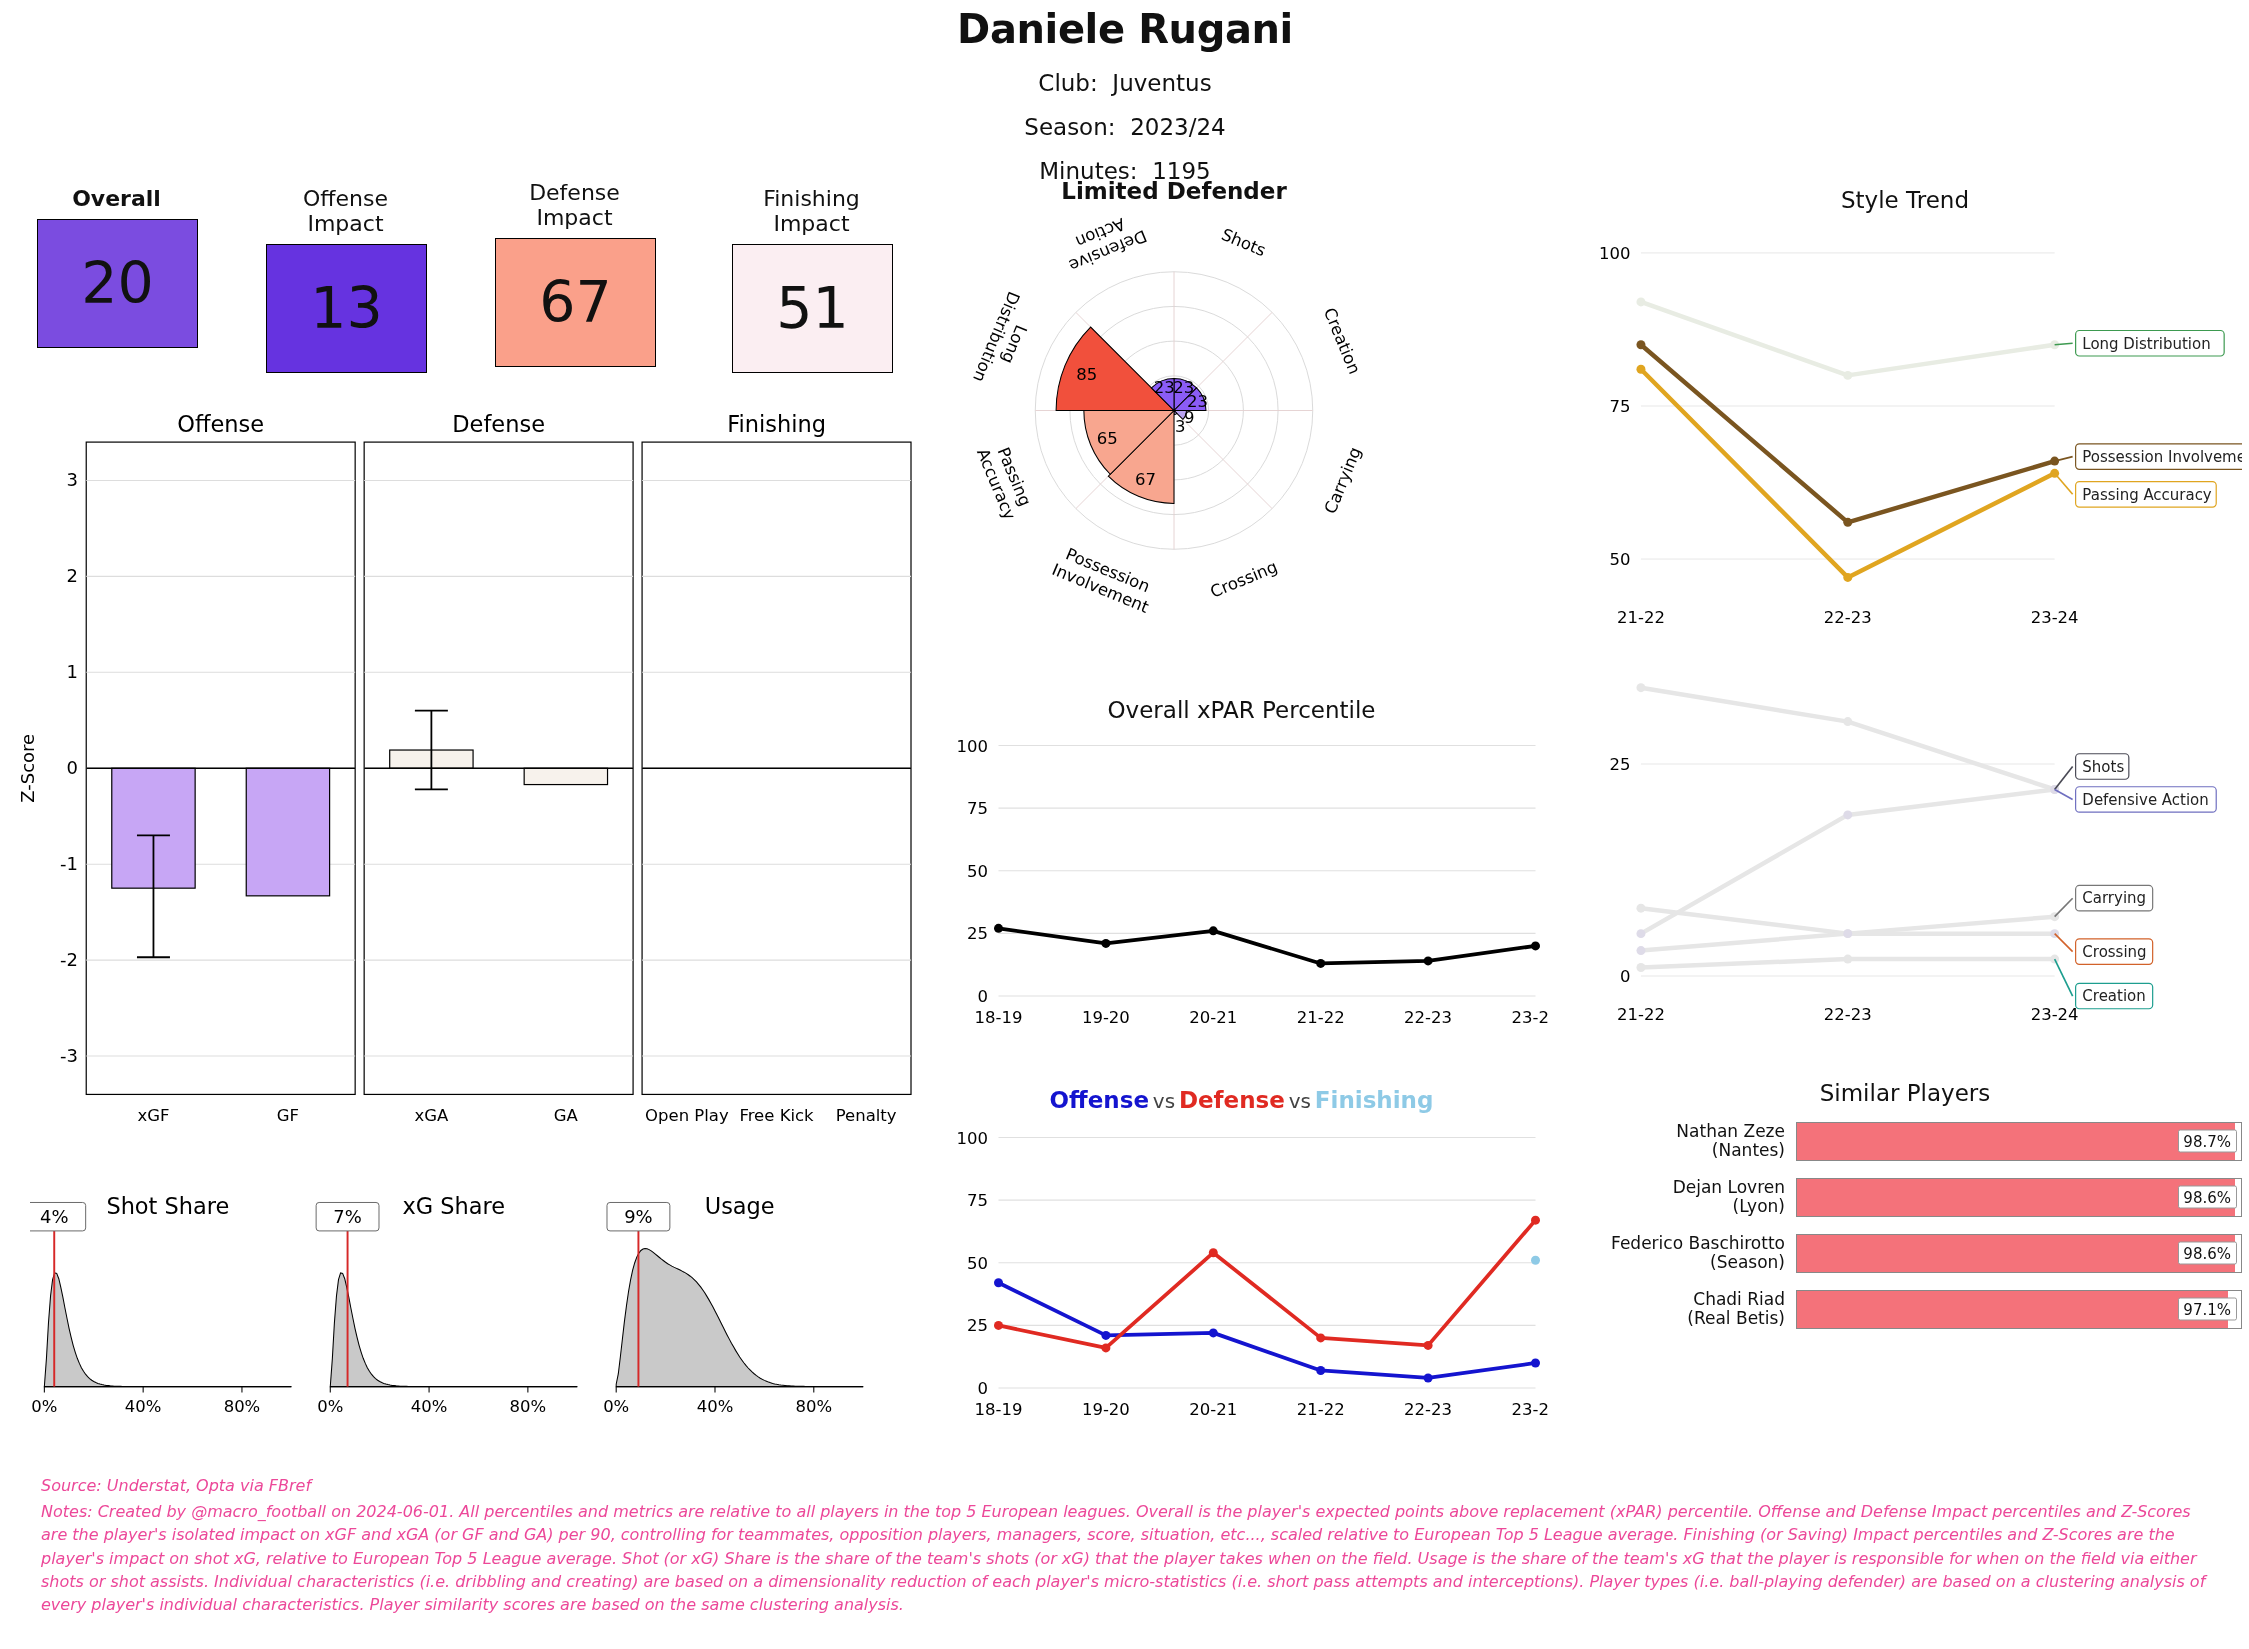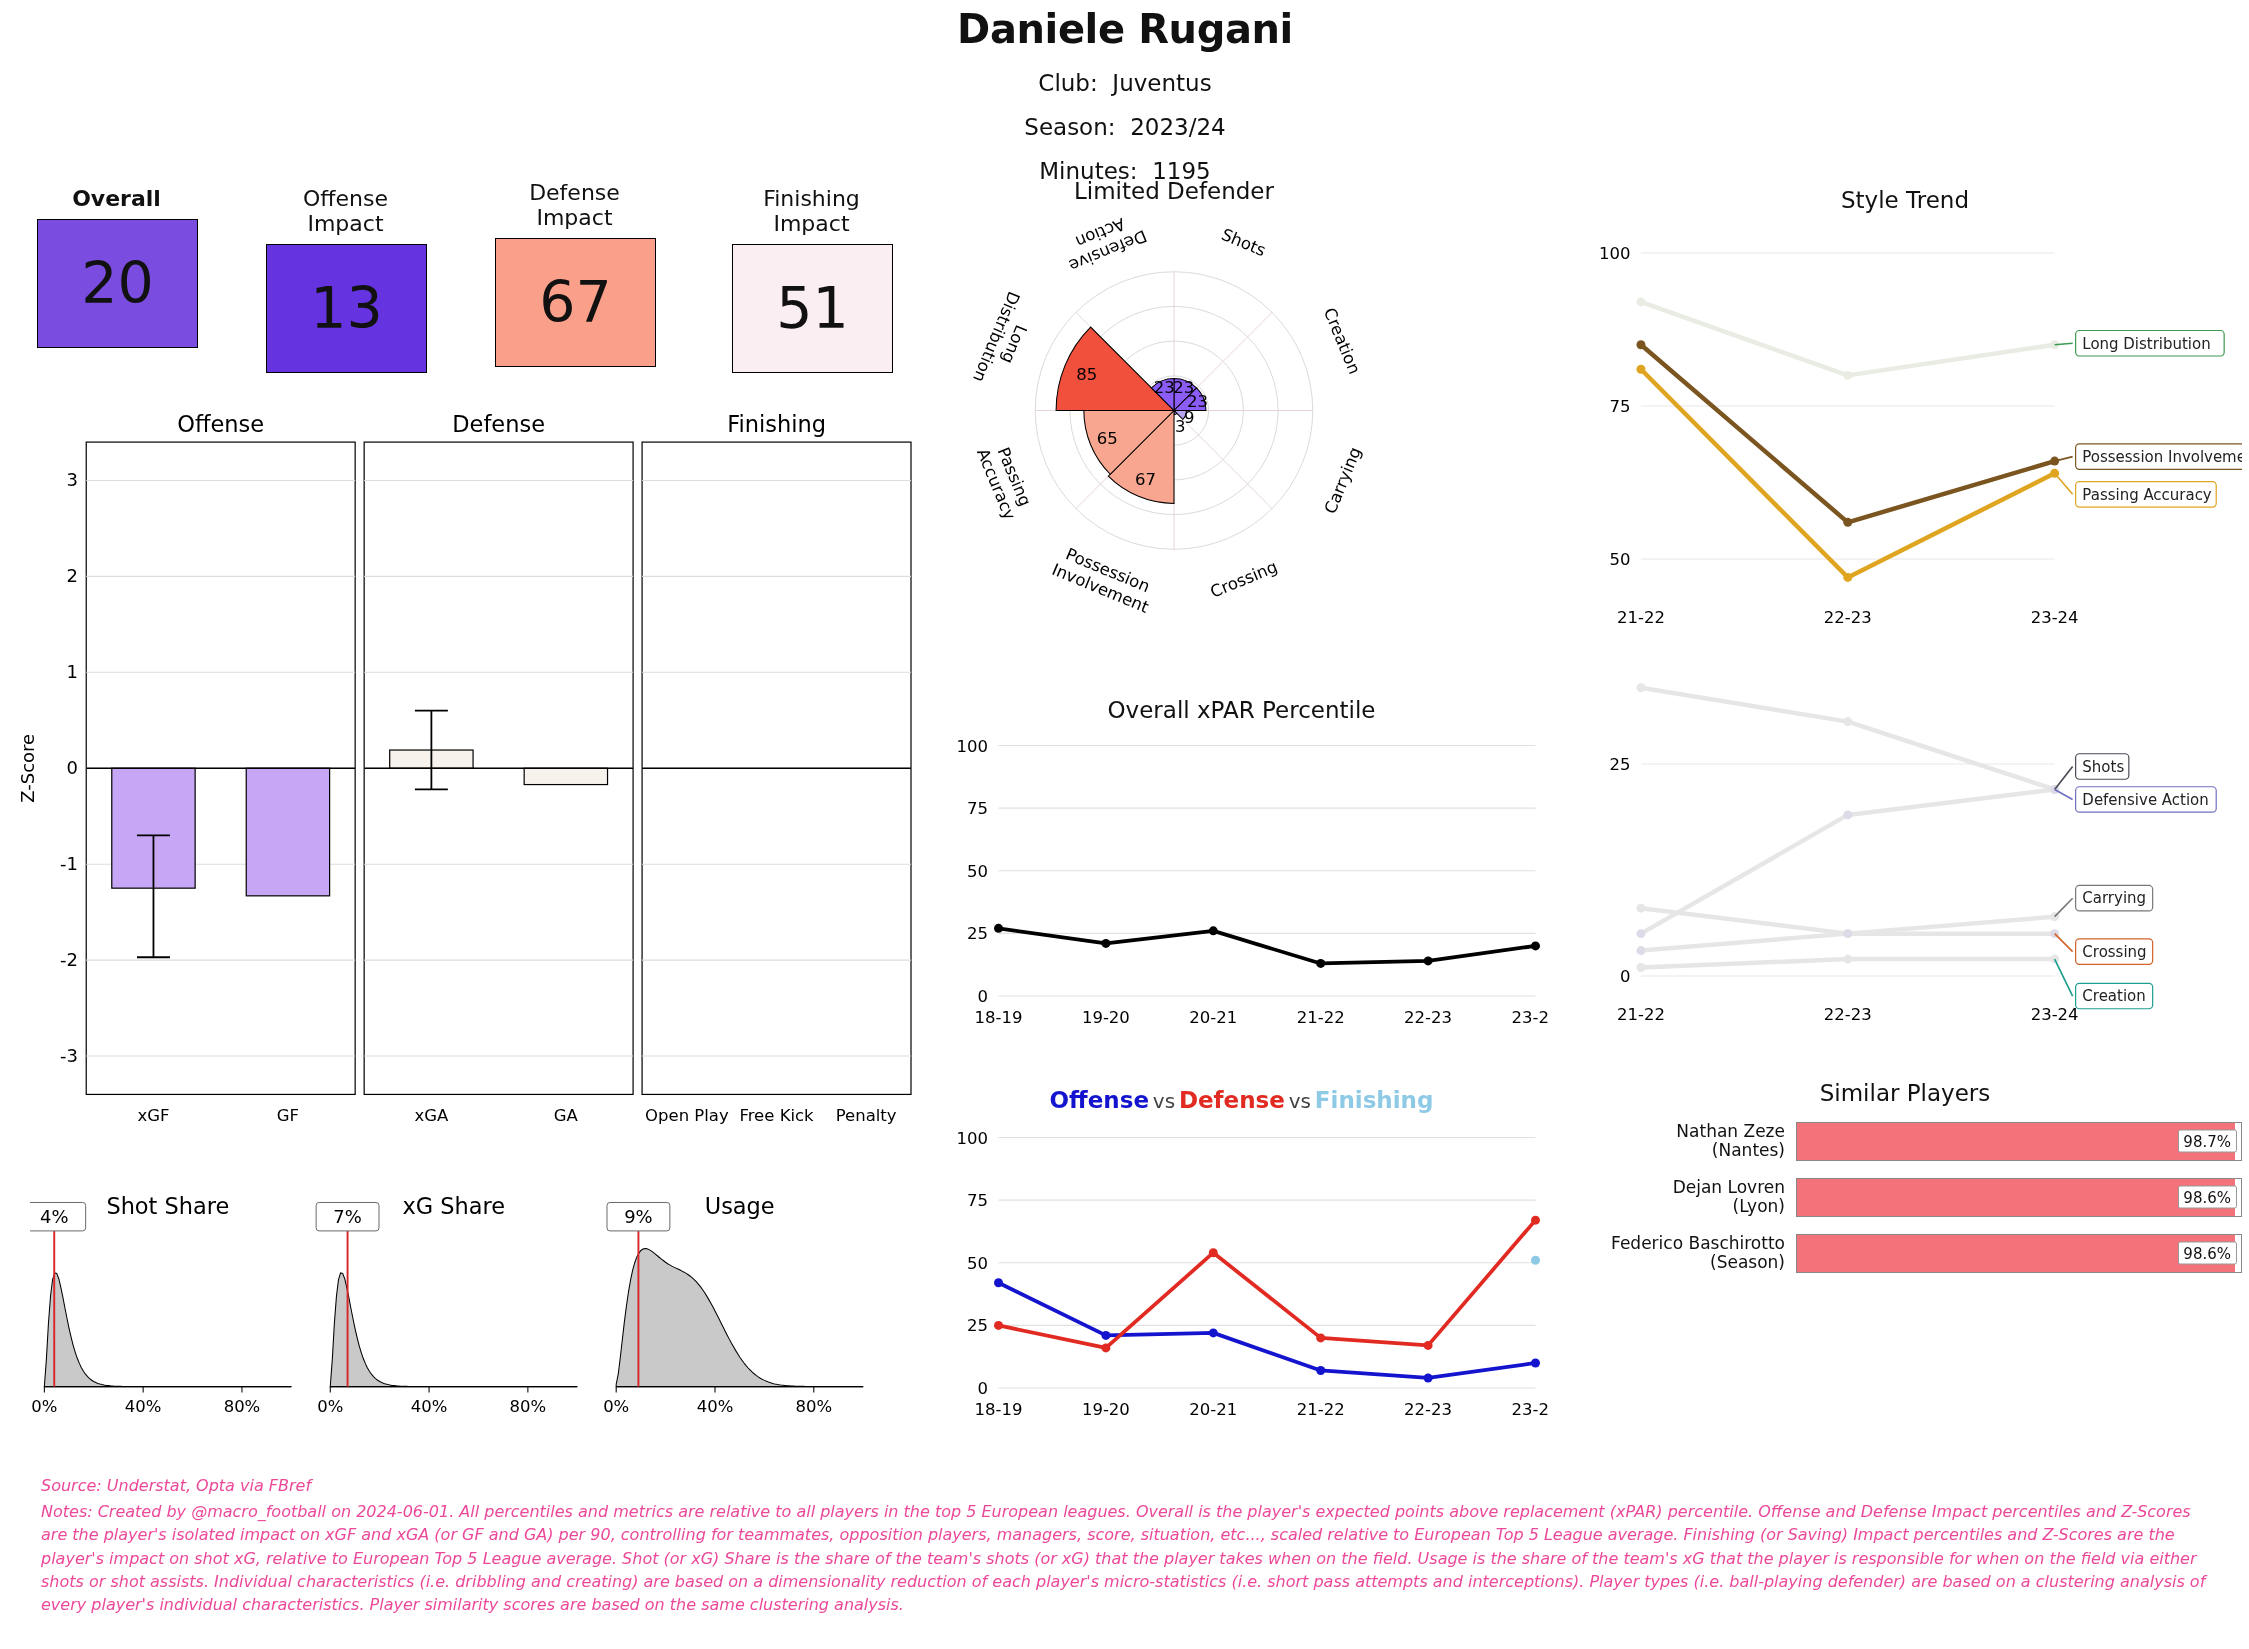--- a/index.html
+++ b/index.html
@@ -16,21 +16,21 @@
   #player-name{font-size:40px;font-weight:bold;letter-spacing:-0.4px;}
   .meta{font-size:23px;margin-top:18px;}
   
   .pbox-wrap{position:absolute;text-align:center;}
   .pbox-title{font-size:22px;margin-bottom:7.5px;}
   .pbox-title.bold{font-weight:bold;}
   .pbox{width:159px;height:127px;border:1.5px solid #000;display:flex;align-items:center;justify-content:center;}
   .pbox span{font-size:57px;line-height:1;}
   
   .sect-title{font-size:23px;text-align:center;}
-  .sect-title.b{font-weight:normal;}
+  .sect-title.b{font-weight:bold;}
   
   #notes{left:41px;top:1474px;width:2175px;font-size:16px;font-style:italic;line-height:1.45;color:#ec4899;}
   #notes .src{margin-bottom:3px;}
   
   .sp-row{display:flex;align-items:center;height:40px;margin-bottom:16px;}
   .sp-name{width:210px;text-align:right;font-size:17px;line-height:1.12;padding-right:10.5px;}
   .sp-bar-outer{flex:1;height:37px;border:1.1px solid #888;position:relative;background:#fff;}
   .sp-bar{height:100%;background:#f4727a;}
   .sp-val{position:absolute;right:4.5px;top:50%;transform:translateY(-50%);font-size:15px;background:#fff;border:0.7px solid #999;border-radius:2.2px;padding:1.5px 4.5px;}
   svg{display:block;}
@@ -426,19 +426,29 @@
     <div class="sp-row">
       <div class="sp-name">
         <div>Federico Baschirotto</div>
         <div>(Season)</div>
       </div>
       <div class="sp-bar-outer">
         <div class="sp-bar" style="width: 98.6%; background: rgb(244, 114, 122);"></div>
         <div class="sp-val">98.6%</div>
       </div>
     </div>
+    <div class="sp-row">
+      <div class="sp-name">
+        <div>Chadi Riad</div>
+        <div>(Real Betis)</div>
+      </div>
+      <div class="sp-bar-outer">
+        <div class="sp-bar" style="width: 97.1%; background: rgb(244, 114, 122);"></div>
+        <div class="sp-val">97.1%</div>
+      </div>
+    </div>
   </div>
 
 <div id="notes" class="abs">
   <div class="src">Source: Understat, Opta via FBref</div>
   <div>Notes: Created by @macro_football on 2024-06-01. All percentiles and metrics are relative to all players in the top 5 European leagues. Overall is the player's expected points above replacement (xPAR) percentile. Offense and Defense Impact percentiles and Z-Scores are the player's isolated impact on xGF and xGA (or GF and GA) per 90, controlling for teammates, opposition players, managers, score, situation, etc..., scaled relative to European Top 5 League average. Finishing (or Saving) Impact percentiles and Z-Scores are the player's impact on shot xG, relative to European Top 5 League average. Shot (or xG) Share is the share of the team's shots (or xG) that the player takes when on the field. Usage is the share of the team's xG that the player is responsible for when on the field via either shots or shot assists. Individual characteristics (i.e. dribbling and creating) are based on a dimensionality reduction of each player's micro-statistics (i.e. short pass attempts and interceptions). Player types (i.e. ball-playing defender) are based on a clustering analysis of every player's individual characteristics. Player similarity scores are based on the same clustering analysis.</div>
 </div>
 
 
 </body></html>

